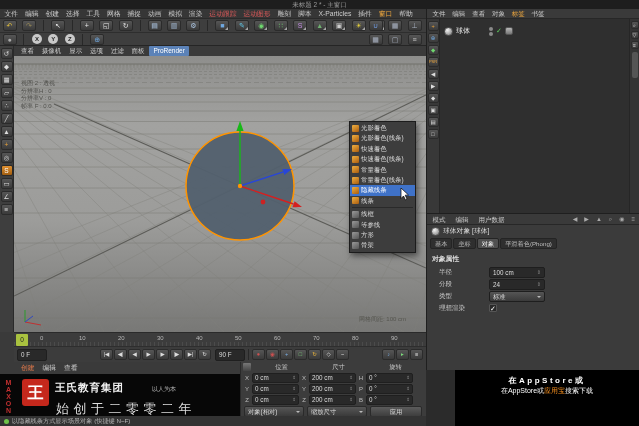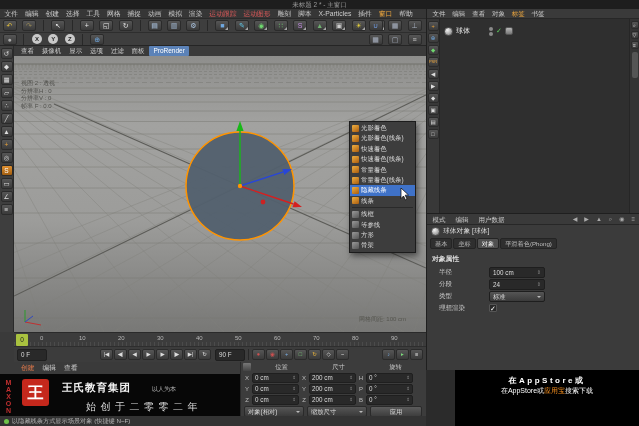--- a/index.html
+++ b/index.html
@@ -108,23 +108,23 @@
   
   .matbar{position:absolute;left:14px;top:362px;width:226px;height:12px;background:#3a3a3a;
           font-size:6.8px;line-height:12px;padding-left:4px;}
   .matbar .mi{padding:0 3px;}
   .mi.matc{color:#e0784a;}
   .blackbl{position:absolute;left:0;top:374px;width:240px;height:42px;background:#070707;}
   .maxon{position:absolute;left:1px;top:376px;width:11px;height:40px;color:#c23030;font-weight:bold;
          font-size:7px;writing-mode:vertical-rl;text-orientation:upright;text-align:center;}
   .wslogo{position:absolute;left:22px;top:379px;width:27px;height:27px;background:#c5281c;border-radius:3px;
           color:#fff;font-size:16px;line-height:27px;text-align:center;font-weight:bold;}
-  .wsname{position:absolute;left:55px;top:381px;font-size:10.5px;font-weight:bold;color:#f2f2f2;letter-spacing:1px;margin-left:7px;}
+  .wsname{position:absolute;left:55px;top:381px;font-size:10.5px;font-weight:bold;color:#f2f2f2;letter-spacing:1px;}
   .wsslogan{position:absolute;left:152px;top:385px;font-size:6px;color:#bbb;}
-  .wsline2{position:absolute;left:56px;top:400px;font-size:10px;color:#ddd;letter-spacing:4.5px;margin-left:30px;}
+  .wsline2{position:absolute;left:56px;top:400px;font-size:13px;color:#ddd;letter-spacing:4.5px;}
   .coord{position:absolute;left:240px;top:362px;width:186px;height:54px;background:#3c3c3c;
          border-left:1px solid #2a2a2a;font-size:6.3px;}
   .chead{display:flex;height:10px;line-height:10px;color:#ccc;align-items:center;}
   .chead .cic2{width:8px;height:8px;margin:0 2px;background:linear-gradient(#777,#444);border-radius:1px;}
   .chead span{width:57px;text-align:center;}
   .crow{display:flex;height:11px;align-items:center;gap:2px;padding-left:3px;}
   .cax{width:6px;color:#bbb;font-size:6px;text-align:center;}
   .cfld{background:#292929;border:1px solid #1f1f1f;border-radius:2px;width:47px;line-height:8px;
         padding:0 2px;color:#ddd;display:flex;justify-content:space-between;align-items:center;}
   .cfld::after{content:"⇕";font-size:4.5px;color:#888;}

